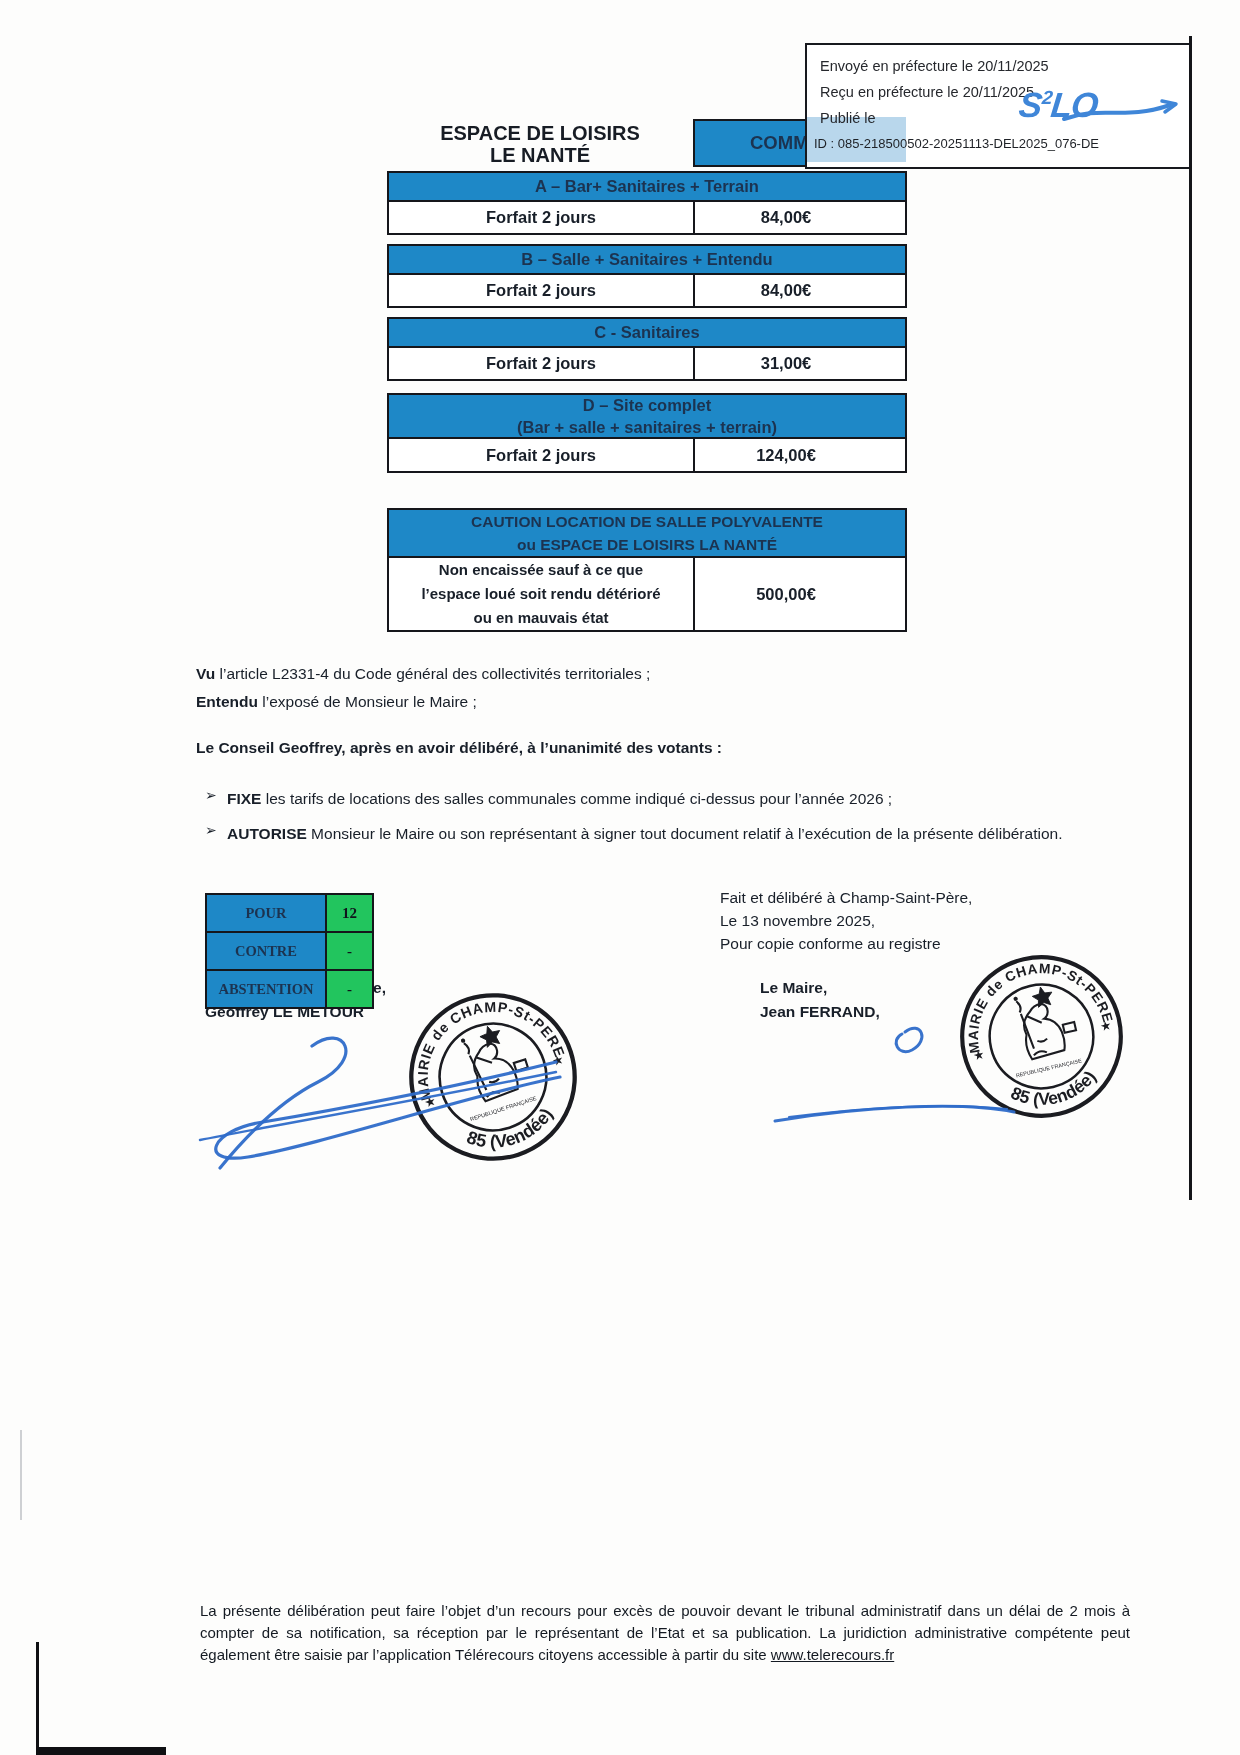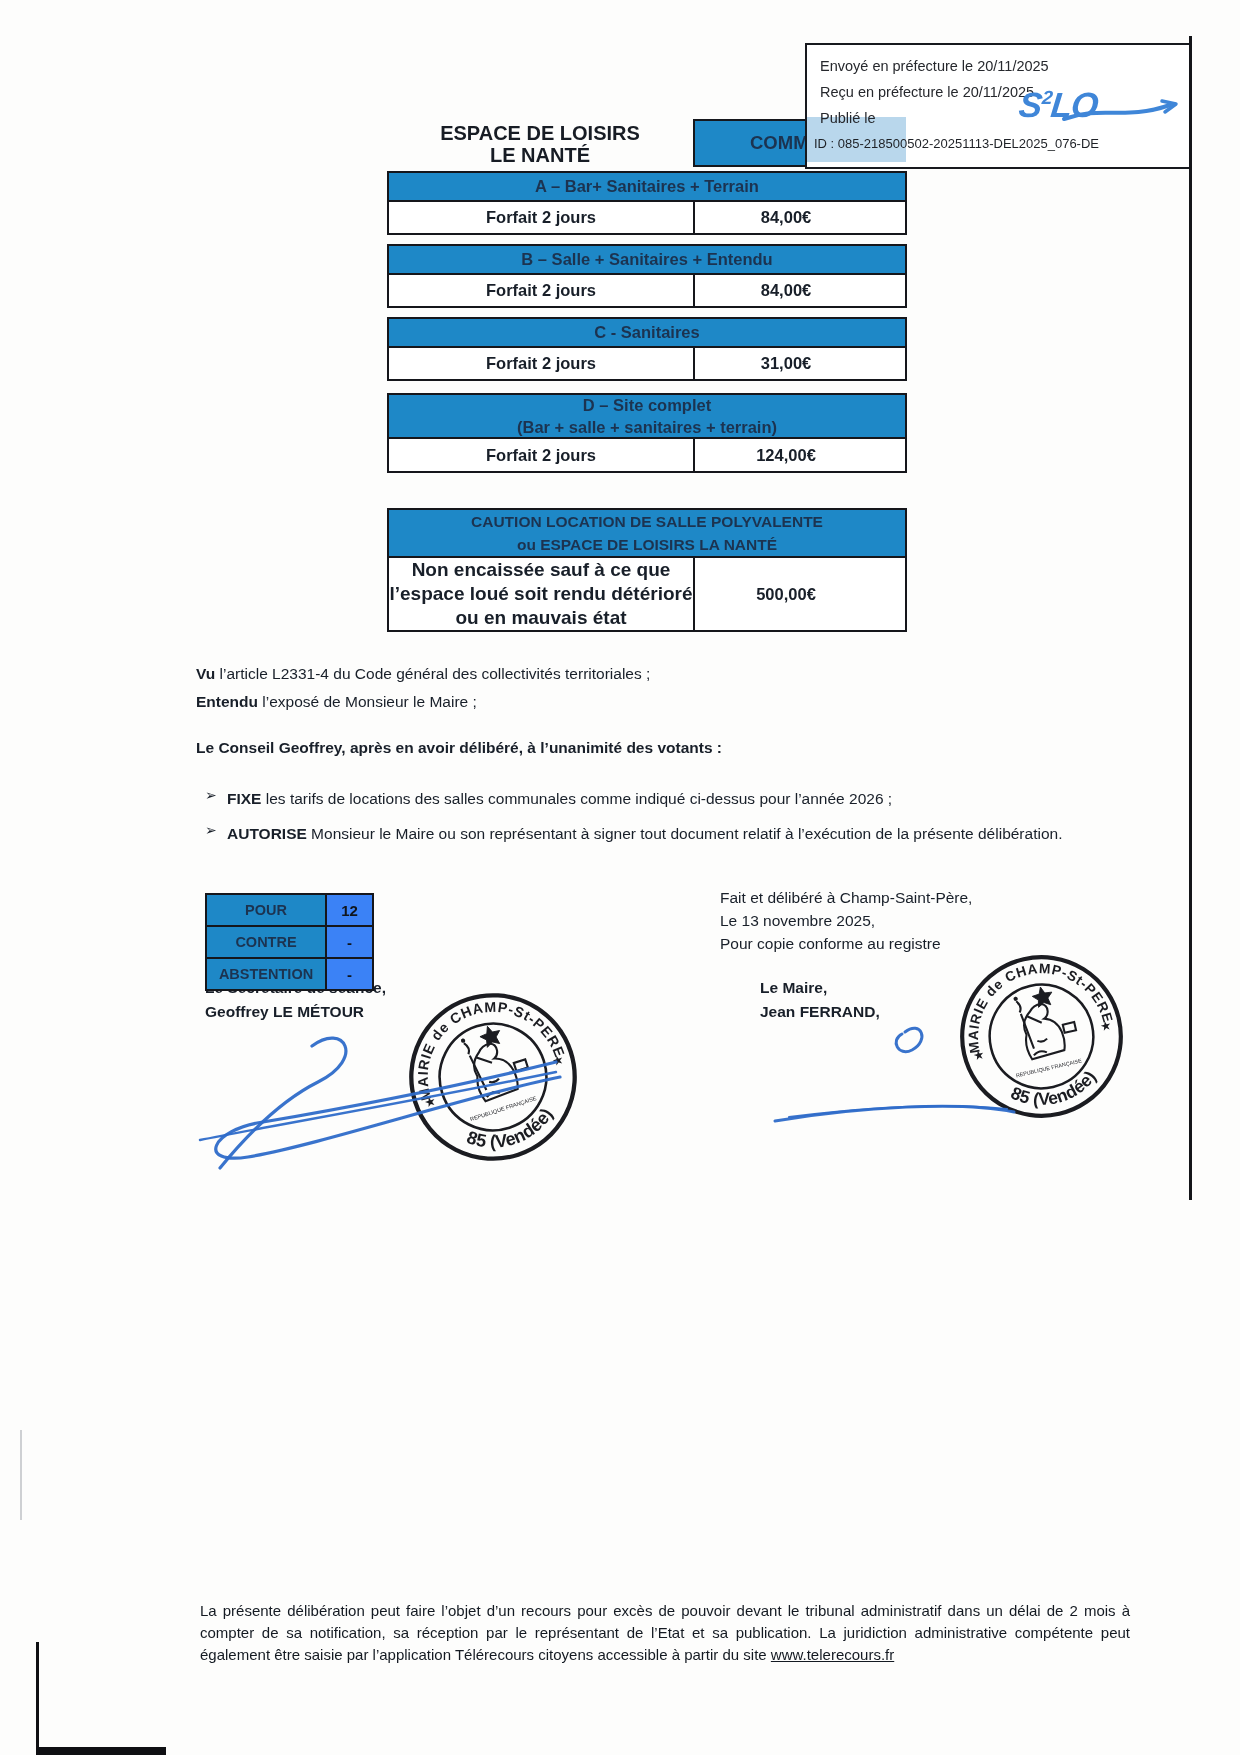--- a/index.html
+++ b/index.html
@@ -34,37 +34,37 @@
   .tbl-head{background:#1e88c7;border:2.2px solid #15161b;color:#1c3350;font-weight:700;
             font-size:16.5px;text-align:center;display:flex;flex-direction:column;
             justify-content:center;box-sizing:border-box;}
   .h1line{height:31px;} .h2line{height:46px;line-height:22px;} .hcaution{height:50px;line-height:23px;font-size:15.5px;}
   .tbl-body{display:flex;border:2.2px solid #15161b;border-top:none;background:#fff;box-sizing:border-box;}
   .tbl-label{flex:0 0 304px;display:flex;flex-direction:column;align-items:center;justify-content:center;
              font-weight:700;font-size:16.5px;text-align:center;}
   .tbl-value{flex:1;border-left:2.2px solid #15161b;display:flex;align-items:center;justify-content:center;
              font-weight:600;font-size:16.5px;padding-right:28px;box-sizing:border-box;}
   .row33{height:33px;} .row74{height:74px;}
-  .caut-label{font-weight:600;font-size:19px;line-height:24px;}
+  .caut-label{font-weight:600;font-size:15px;line-height:24px;}
 
   
   .bodyline{left:196px;font-size:15.5px;white-space:nowrap;}
   .b{font-weight:700;}
   .conseil{font-weight:700;}
   .bullet{left:205px;display:flex;font-size:15.5px;}
   .bullet .glyph{width:22px;flex:0 0 22px;font-size:14px;padding-top:1px;color:#181f29;}
   .bullet .btxt{width:885px;line-height:26px;white-space:normal;}
 
   
   .vote-table{left:205px;top:893px;z-index:2;}
-  .vrow{display:flex;height:34px;margin-top:-2px;}
+  .vrow{display:flex;height:40px;margin-top:-2px;font-family:Liberation Serif, serif;}
   .vrow:first-child{margin-top:0;}
   .vlabel{width:122px;background:#1e88c7;border:2px solid #15161b;color:#1c3350;font-weight:700;
           font-size:14.5px;display:flex;align-items:center;justify-content:center;box-sizing:border-box;}
-  .vval{width:47px;background:#3b82f6;border:2px solid #15161b;border-left:none;color:#10151c;font-weight:700;
+  .vval{width:47px;background:#22c55e;border:2px solid #15161b;border-left:none;color:#10151c;font-weight:700;
         font-size:15px;display:flex;align-items:center;justify-content:center;box-sizing:border-box;}
 
   .fait-block{left:720px;top:886px;font-size:15.5px;line-height:23px;}
   .name-block{font-size:15.5px;font-weight:700;line-height:23.5px;}
   .sec-block{left:205px;top:976px;} .maire-block{left:760px;top:976px;}
 
   
   .stamp{overflow:visible;z-index:3;}
   .stamp-left{left:407px;top:991px;transform:rotate(-18deg);}
   .stamp-right{left:958px;top:953px;transform:rotate(-13deg);}

